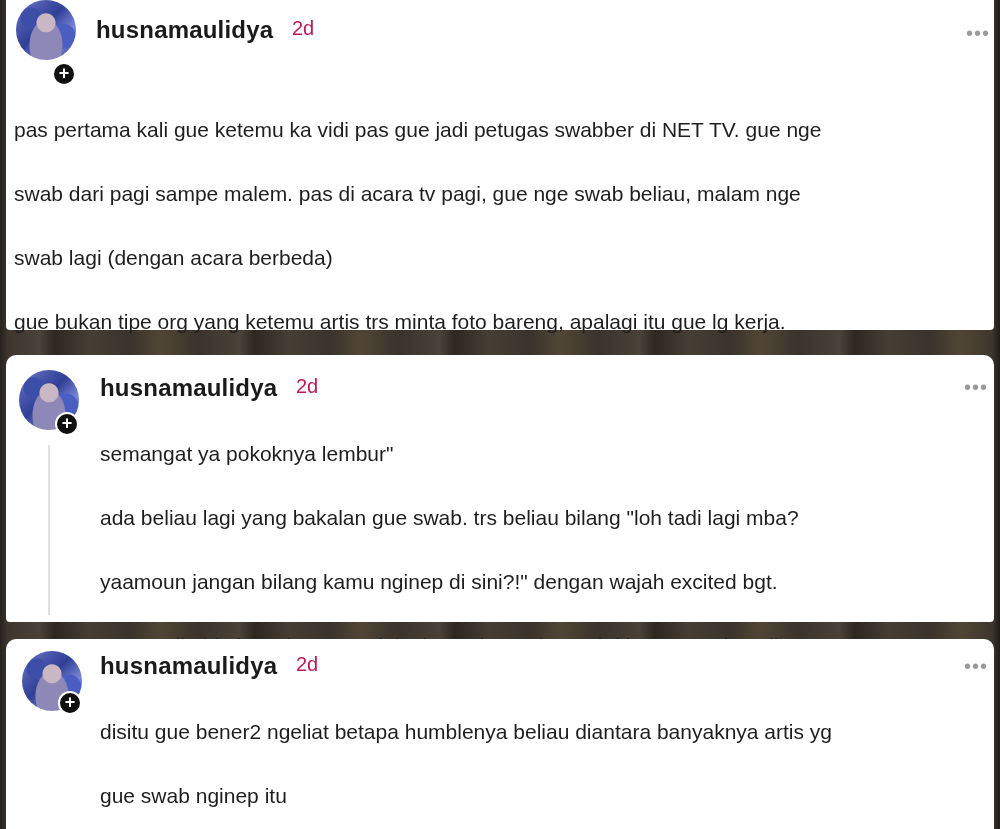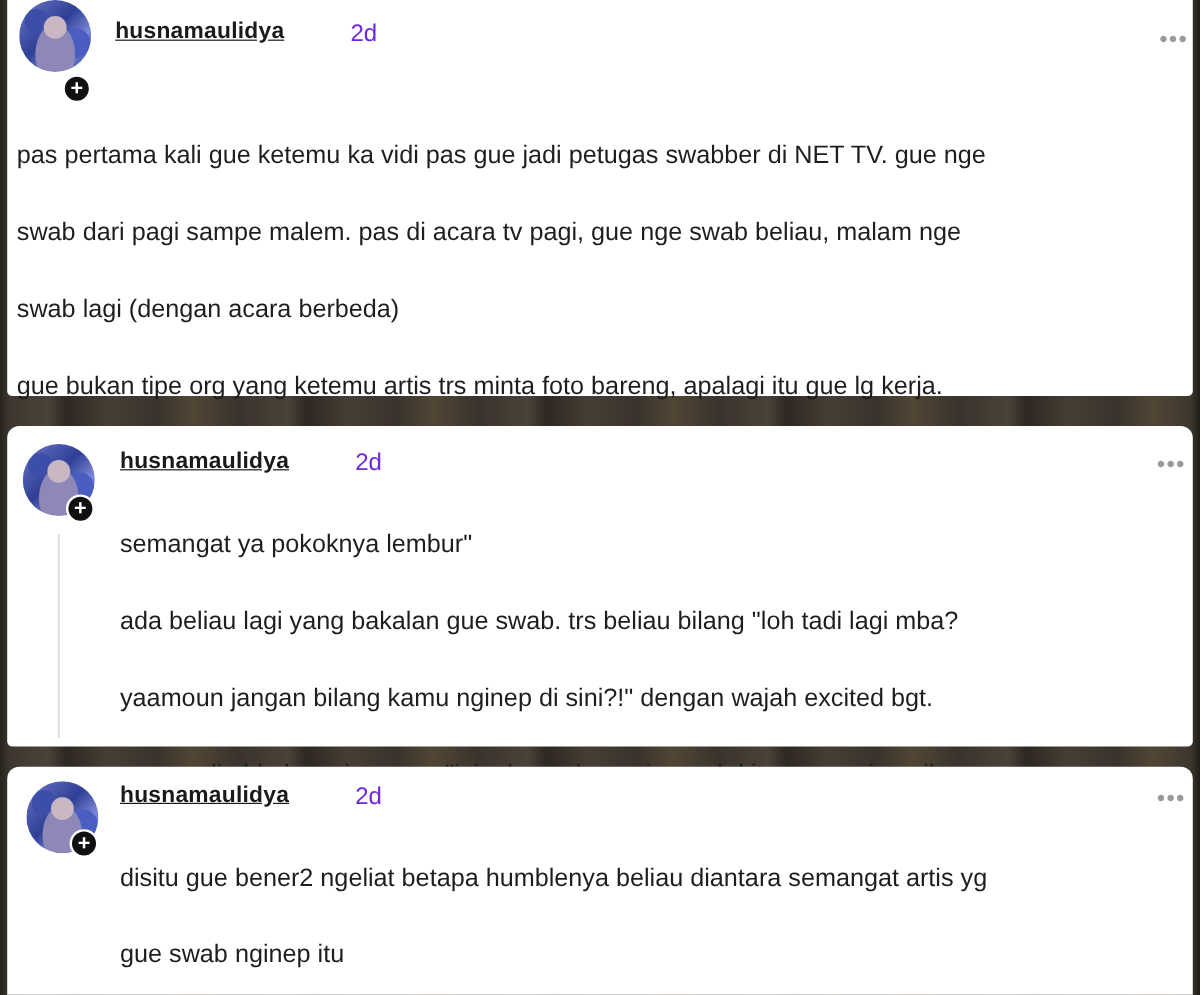--- a/index.html
+++ b/index.html
@@ -40,30 +40,29 @@
       background: #101010;
       border: 2px solid #ffffff;
       color: #ffffff;
       font-size: 18px;
       line-height: 19px;
       text-align: center;
       font-weight: bold;
     }
     .username {
       position: absolute;
-      font-size: 19px;
+      font-size: 24px;
       font-weight: bold;
       color: #1a1a1a;
       letter-spacing: 0.2px;
-      text-decoration: underline;
     }
     .time {
       position: absolute;
       font-size: 20px;
-      color: #6d28d9;
+      color: #be185d;
     }
     .more {
       position: absolute;
       font-size: 20px;
       color: #9a9a9a;
       letter-spacing: 1px;
       line-height: 10px;
     }
     .body-text {
       position: absolute;
@@ -124,18 +123,18 @@
   </div>
 </div>
 
 <div class="card card-3">
   <div class="avatar" style="left:16px; top:12px;"></div>
   <div class="plus-badge" style="left:52px; top:52px;">+</div>
   <div class="username" style="left:94px; top:13px;">husnamaulidya</div>
   <div class="time" style="left:290px; top:14px;">2d</div>
   <div class="more" style="left:958px; top:22px;">•••</div>
   <div class="body-text" style="left:94px; top:45px; width:900px;">
-    <div>disitu gue bener2 ngeliat betapa humblenya beliau diantara semangat artis yg</div>
+    <div>disitu gue bener2 ngeliat betapa humblenya beliau diantara banyaknya artis yg</div>
     <div>gue swab nginep itu</div>
     
     
   </div>
 </div>
 
 </body></html>

